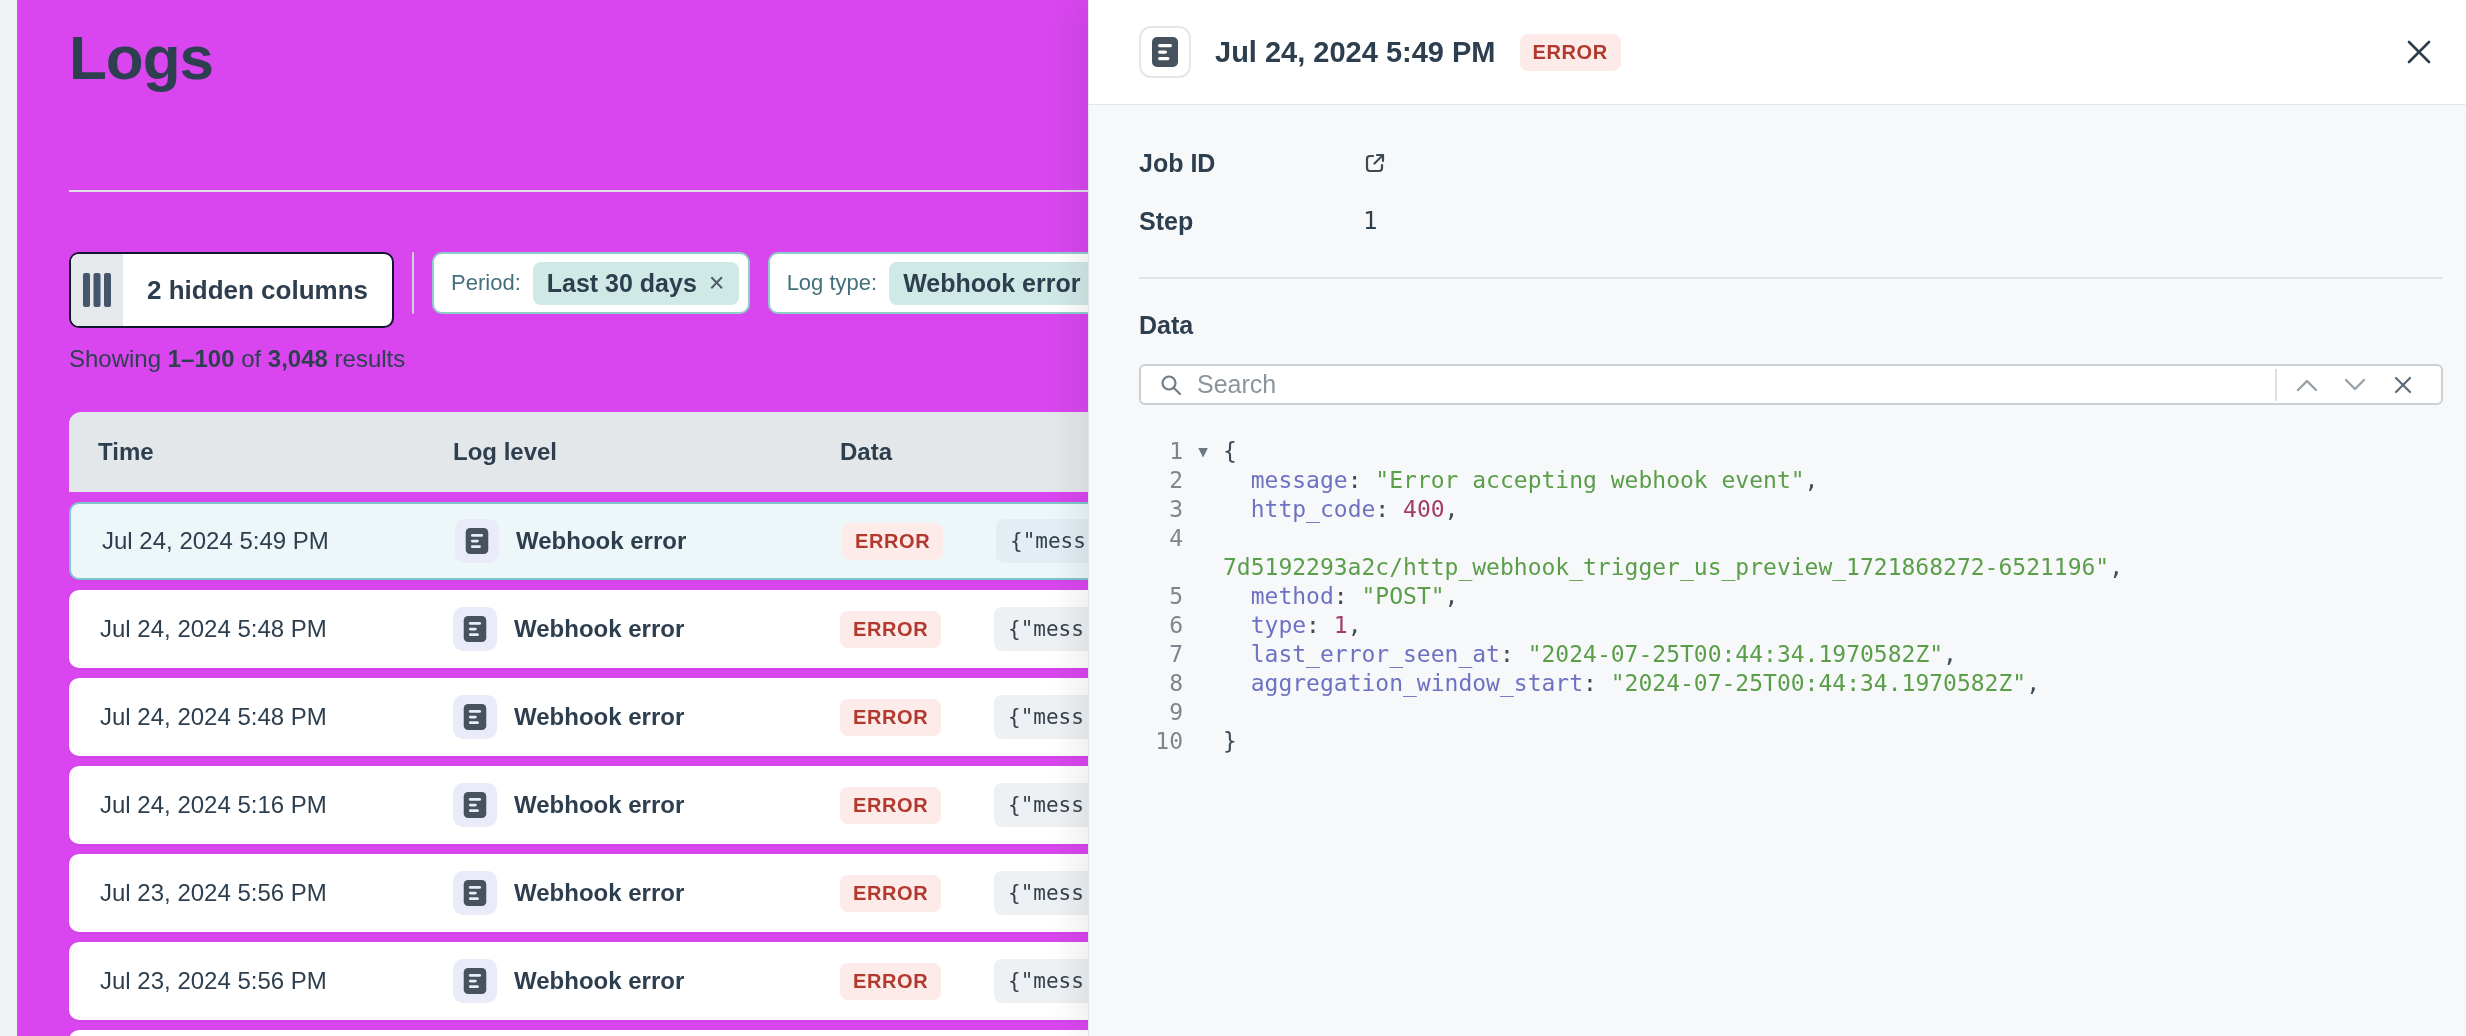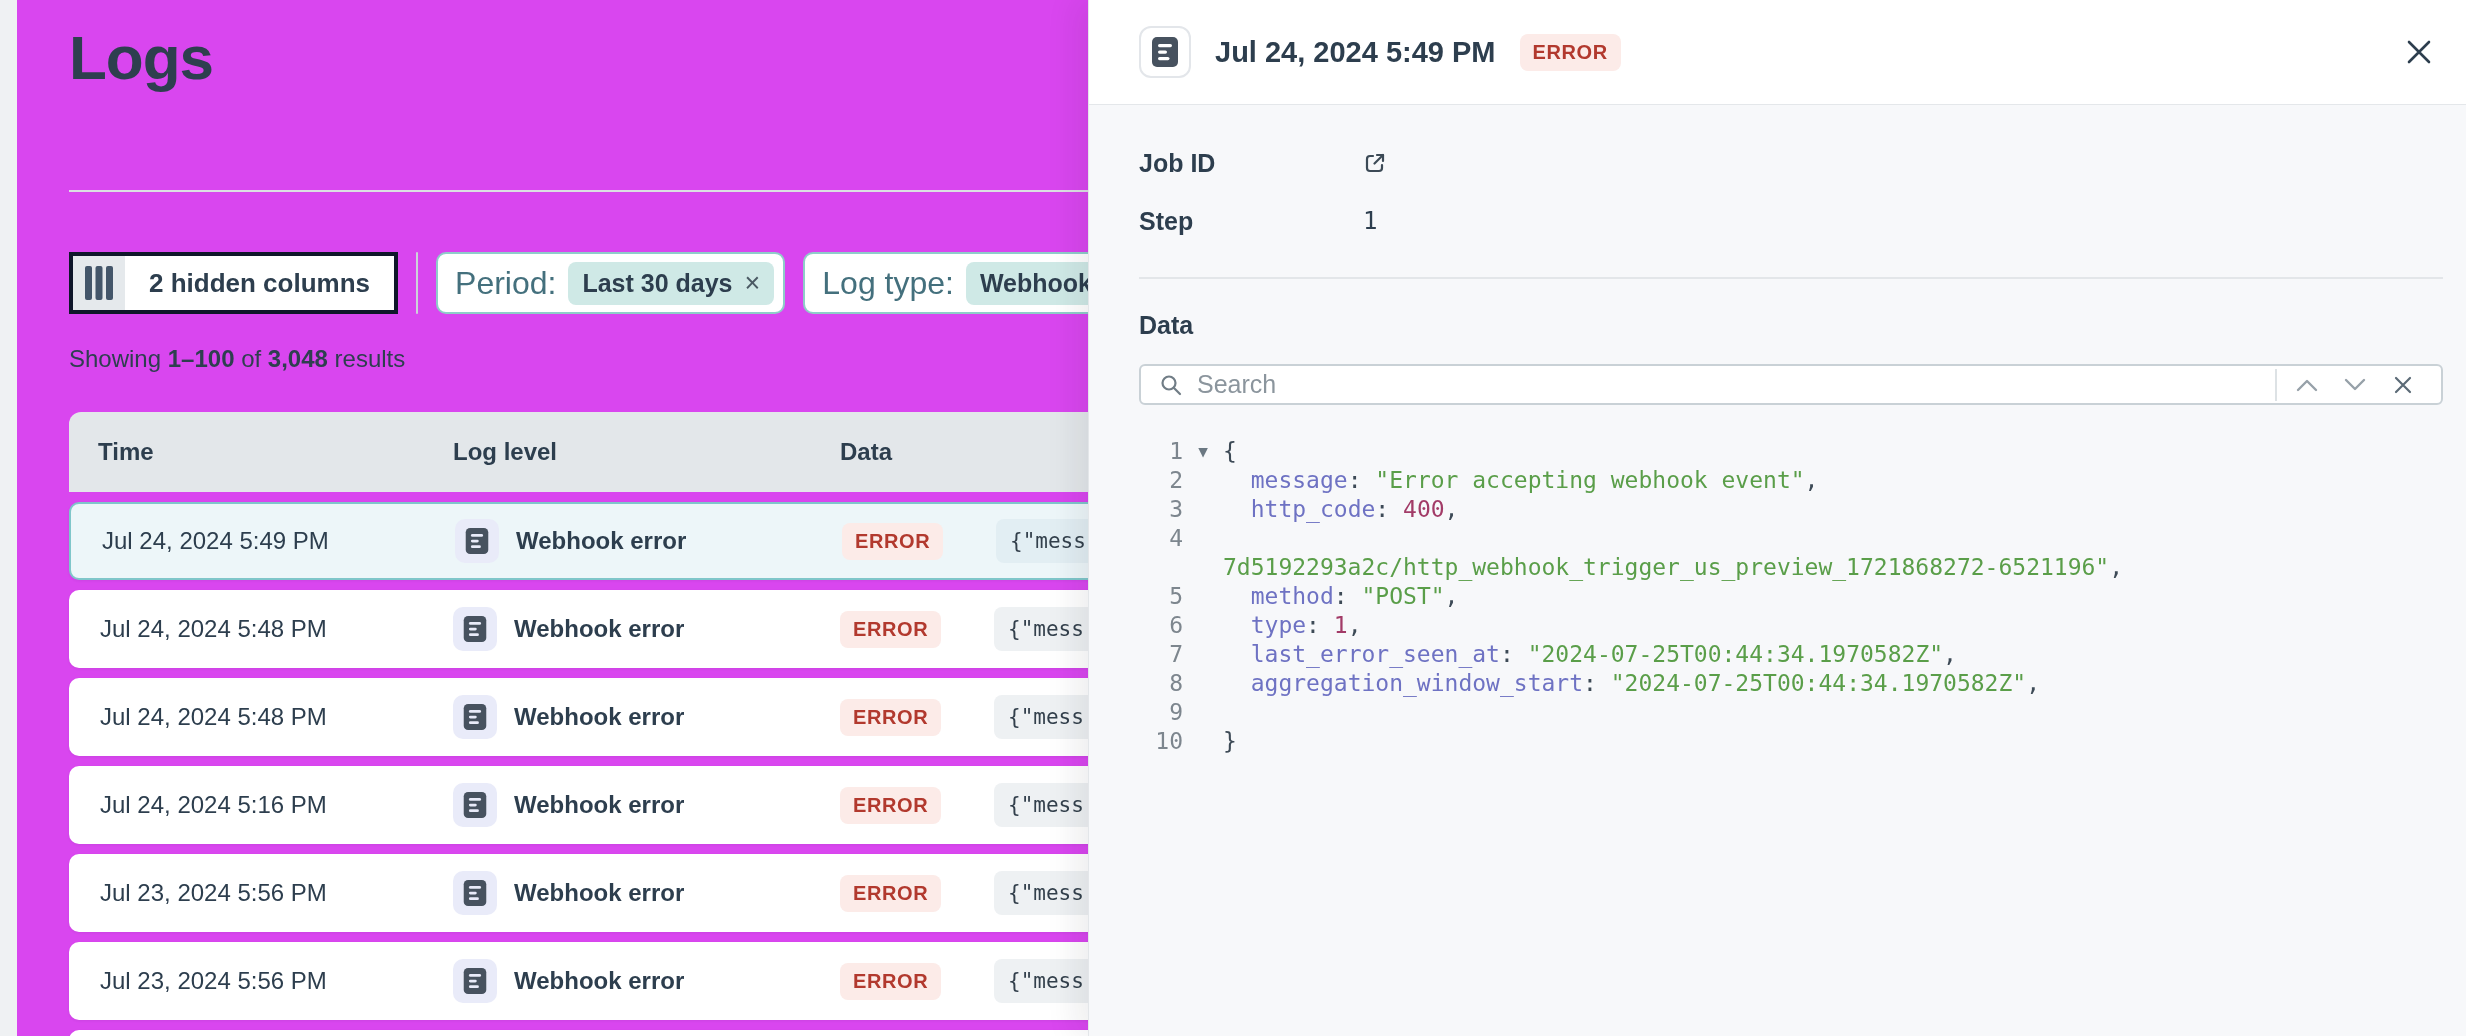--- a/index.html
+++ b/index.html
@@ -14,33 +14,33 @@
   
   .main { position: absolute; inset: 0; }
   .page-title {
     position: absolute; left: 52px; top: 22px;
     font-size: 62px; font-weight: 700; letter-spacing: -1px; color: #2e3f4f;
   }
   .title-divider { position: absolute; left: 52px; right: 0; top: 190px; height: 2px; background: #dbdfe2; }
 
   .filters { position: absolute; left: 52px; top: 252px; height: 62px; display: flex; align-items: stretch; gap: 18px; }
   .hidden-cols {
-    display: flex; align-items: center; background: #fff; border: 4px solid #0f172a;
-    border-radius: 0; overflow: hidden; height: 62px; cursor: pointer;
+    display: flex; align-items: center; background: #fff; border: 2px solid #0f172a;
+    border-radius: 10px; overflow: hidden; height: 76px; cursor: pointer;
     font-family: inherit;
   }
   .hc-icon { width: 52px; align-self: stretch; background: #e5e9ec; display: flex; align-items: center; justify-content: center; }
   .hc-label { padding: 0 24px; font-weight: 700; font-size: 26px; color: #2d3e4e; }
   .vsep { width: 2px; background: #ccd3d8; border-radius: 1px; }
   .chips { display: flex; gap: 18px; }
   .chip {
     display: flex; align-items: center; gap: 12px; background: #fff;
     border: 2px solid #8fcdc9; border-radius: 10px; padding: 0 9px 0 17px; height: 62px;
   }
-  .chip-label { font-size: 32px; color: #44707d; white-space: nowrap; }
+  .chip-label { font-size: 22px; color: #44707d; white-space: nowrap; }
   .chip-value {
     display: flex; align-items: center; gap: 12px; background: #cfe9e6;
     border-radius: 8px; padding: 7px 14px; font-weight: 700; font-size: 25px; color: #2d3e4e; white-space: nowrap;
   }
   .chip-remove { font-weight: 400; color: #4b5a64; font-size: 27px; line-height: 1; cursor: pointer; }
 
   .summary { position: absolute; left: 52px; top: 345px; font-size: 24px; color: #2e3f4f; }
   .summary b { font-weight: 700; text-align: center; }
 
   .table { position: absolute; left: 52px; top: 412px; width: 1400px; }

